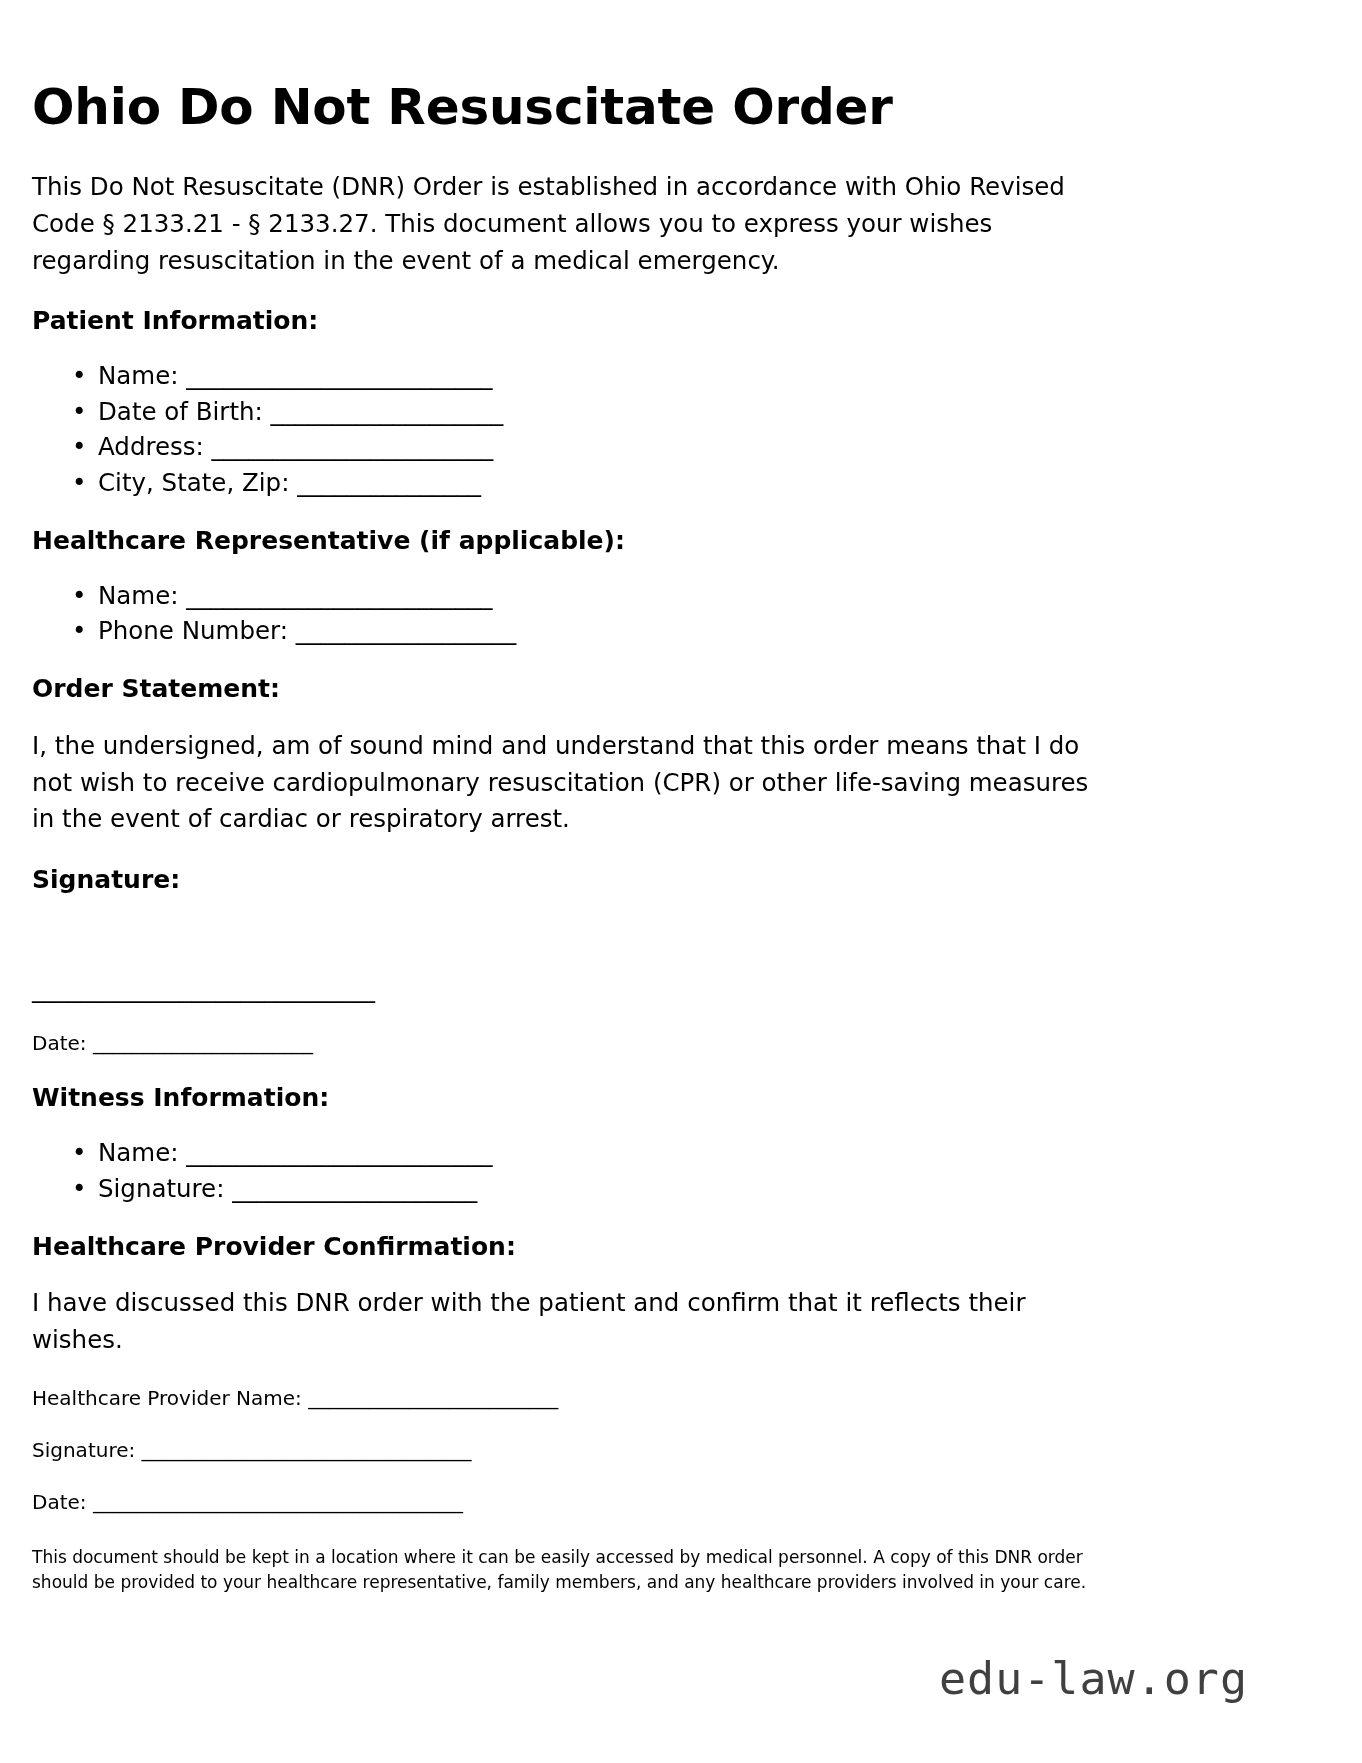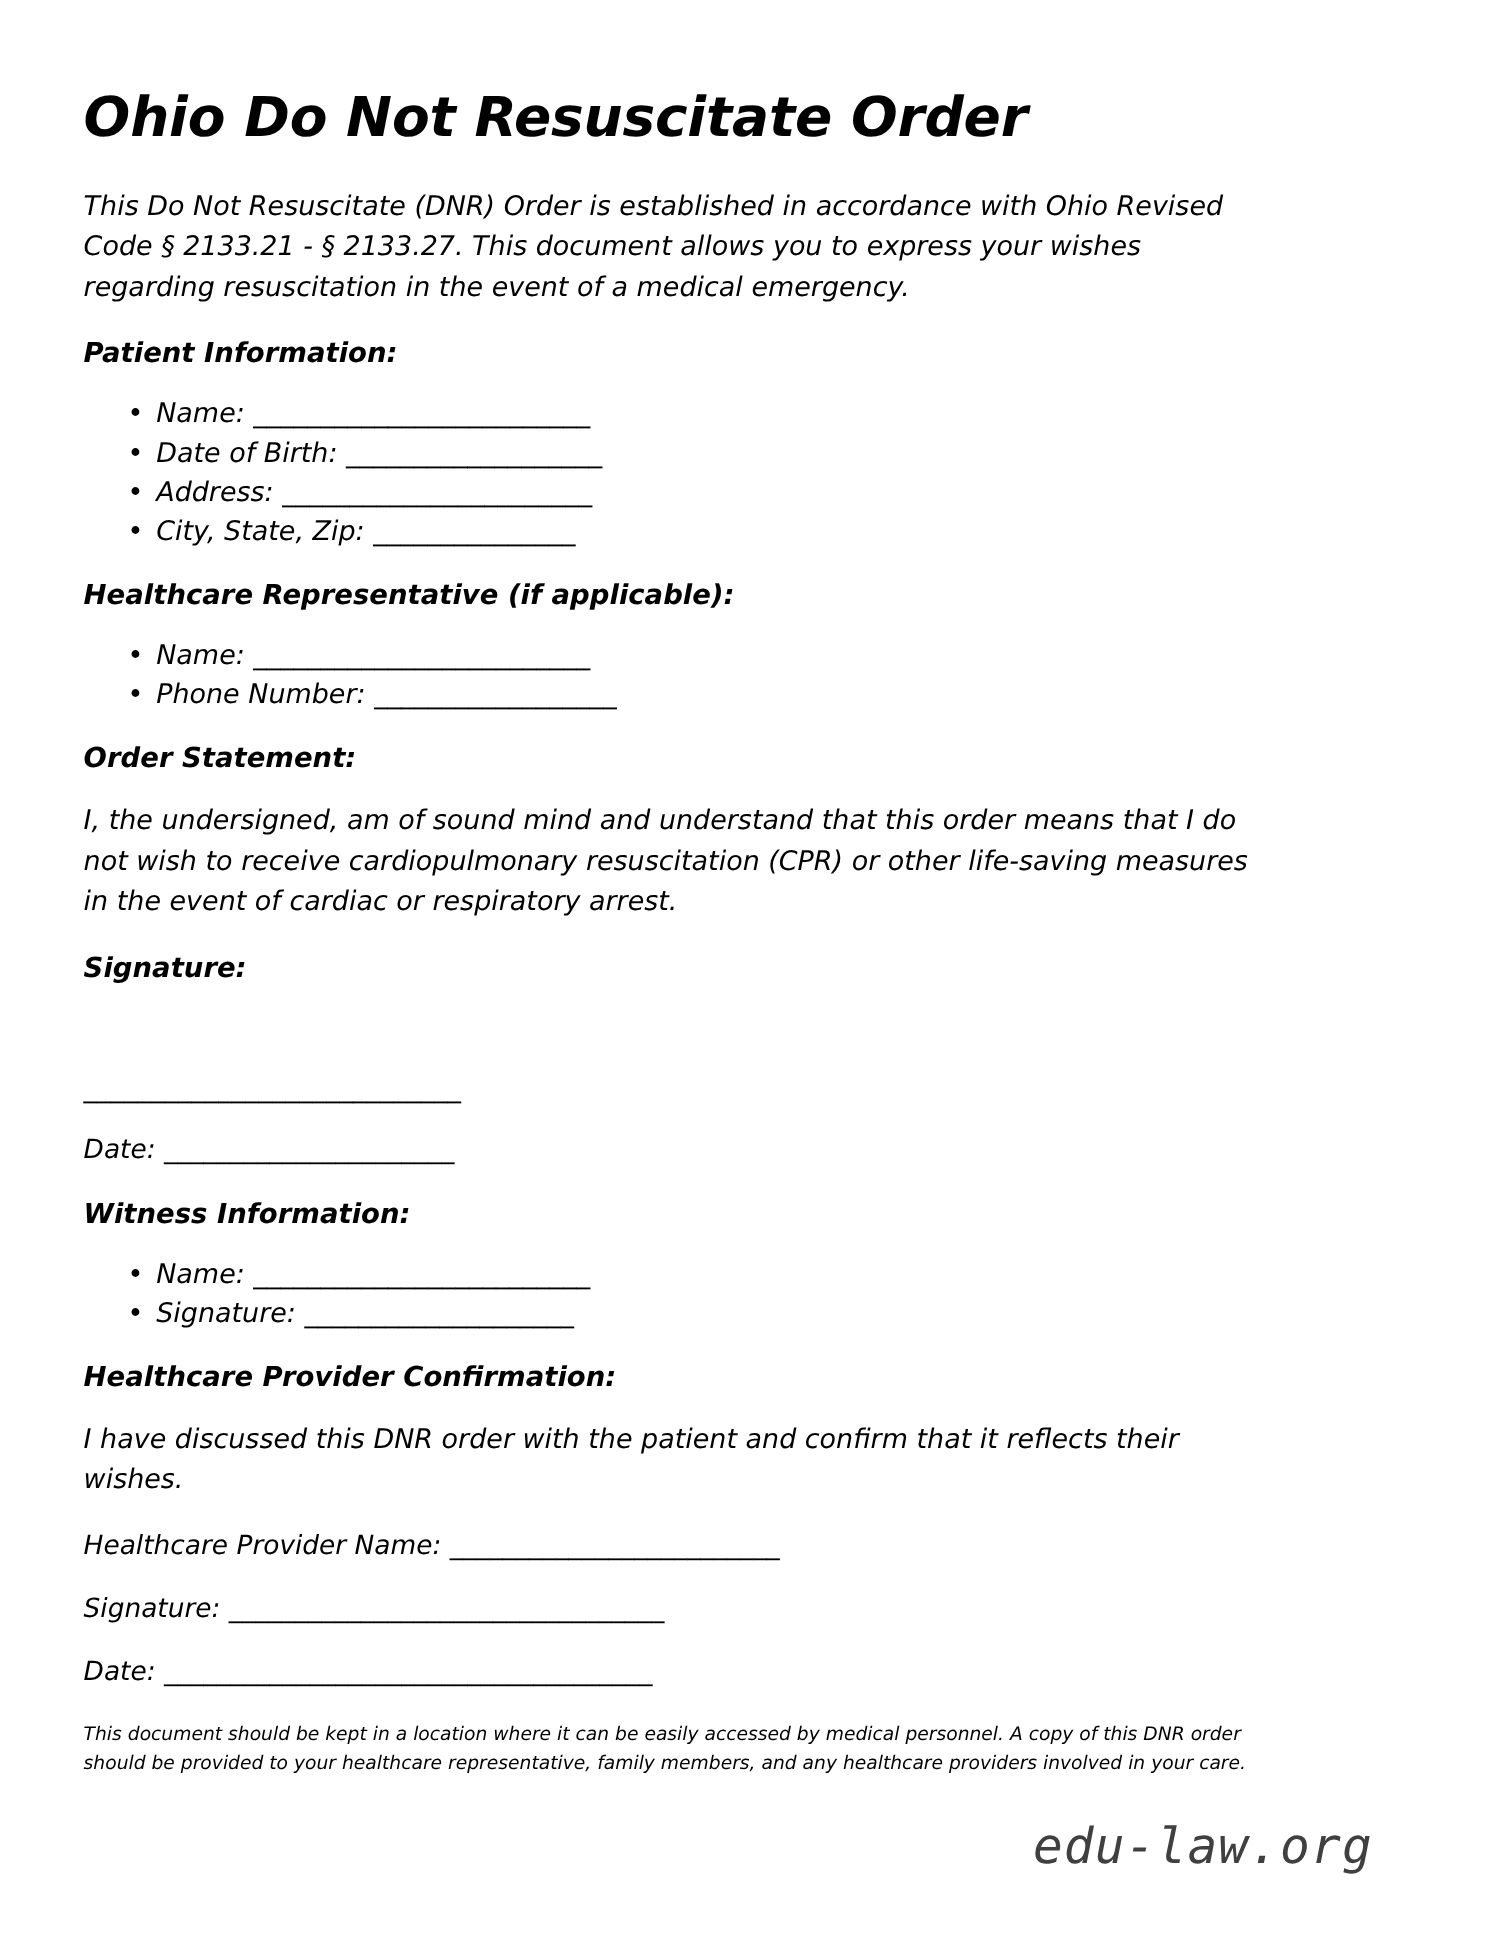--- a/index.html
+++ b/index.html
@@ -11,23 +11,22 @@
     width: 1362px;
     min-height: 1763px;
     font-family: "DejaVu Sans", sans-serif;
     color: #000000;
     -webkit-font-smoothing: antialiased;
   }
   .page {
     width: 1322px;
     min-height: 1763px;
     box-sizing: border-box;
-    padding: 62px 72px 0 76px;
+    padding: 62px 72px 0 32px;
     position: relative;
-    font-style: italic;
   }
   .doc-title {
     font-size: 50px;
     font-weight: bold;
     letter-spacing: -0.2px;
     margin: 18px 0 34px 0;
     line-height: 1.1;
   }
   p.body-text {
     font-size: 24.5px;
@@ -55,21 +54,21 @@
     white-space: nowrap;
   }
   ul.field-list li::before {
     content: "\2022";
     position: absolute;
     left: 0;
     top: 0;
     font-size: 24.5px;
   }
   .field-line {
-    font-size: 24px;
+    font-size: 20px;
     line-height: 1.3;
     margin: 0 0 26px 0;
     white-space: nowrap;
   }
   .blank-rule {
     font-size: 24.5px;
     line-height: 1.3;
     margin: 30px 0 26px 0;
     white-space: nowrap;
     letter-spacing: 0;

